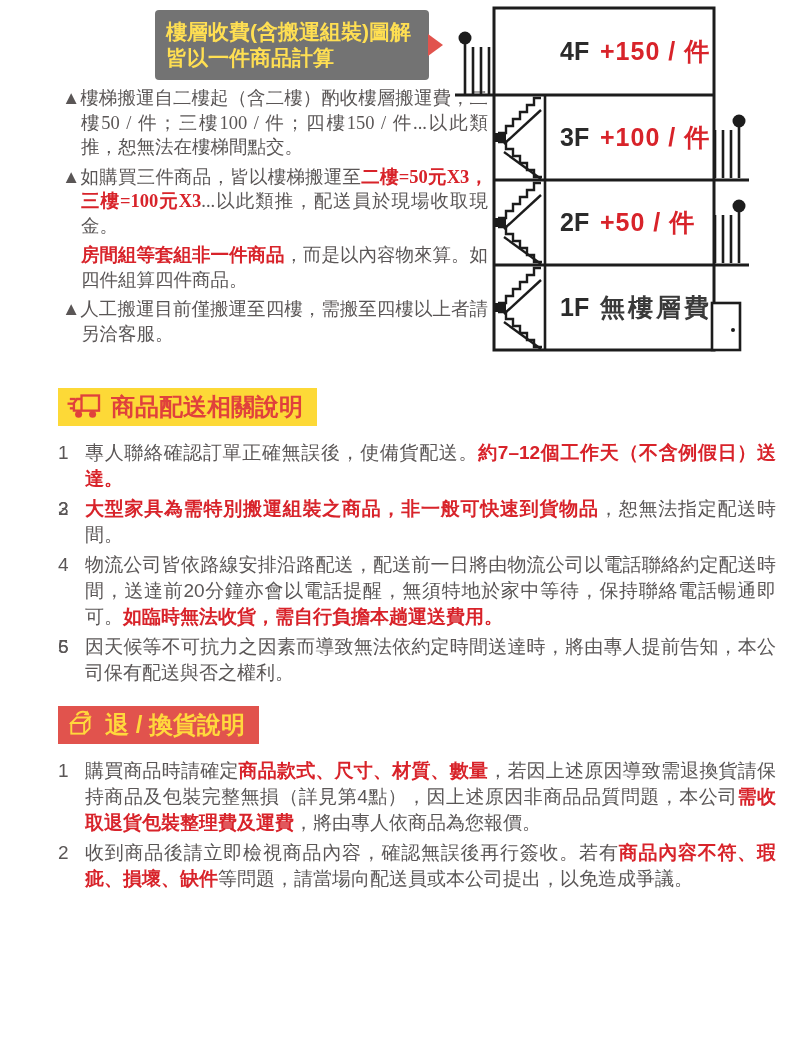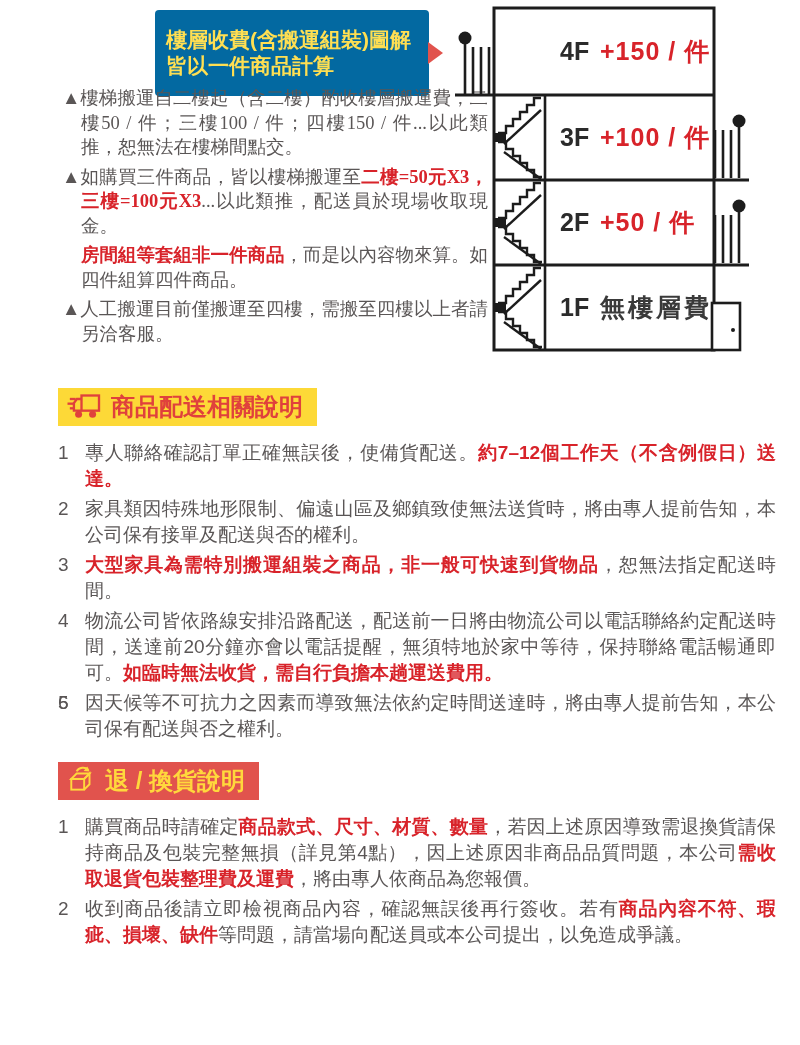--- a/index.html
+++ b/index.html
@@ -1,21 +1,21 @@
 <!DOCTYPE html>
 <html><head>
 <meta charset="utf-8">
 <style>
   html,body{margin:0;padding:0;background:#fff;}
   .page{width:800px;height:1045px;background:#ffffff;position:relative;overflow:hidden;
         font-family:"Liberation Sans","DejaVu Sans",sans-serif;}
   
   .top-section{position:relative;height:372px;}
-  .callout{position:absolute;left:155px;top:10px;width:252px;background:#0369a1;border-radius:4px;
-           padding:17px 11px;color:#ffdf52;font-weight:700;font-size:21px;line-height:26px;}
+  .callout{position:absolute;left:155px;top:10px;width:252px;background:#737373;border-radius:4px;
+           padding:9px 11px;color:#ffdf52;font-weight:700;font-size:21px;line-height:26px;}
   .callout-arrow{position:absolute;right:-14px;top:50%;margin-top:-11px;width:0;height:0;
            border-left:15px solid #e1534d;border-top:11px solid transparent;border-bottom:11px solid transparent;}
   .floor-notes{position:absolute;left:62px;top:86px;width:426px;font-size:18.5px;line-height:24.5px;
            color:#5a5656;text-align:justify;}
   .floor-notes p{margin:0 0 5px 0;}
   .floor-notes p.hang{padding-left:19px;text-indent:-19px;font-family:Liberation Serif, serif;}
   .floor-notes p.indent{padding-left:19px;}
   .seg{color:inherit;}
   .seg.red{color:#d8232a;font-weight:700;}
   .building{position:absolute;left:452px;top:0;width:300px;height:362px;}
@@ -119,21 +119,21 @@
         </g>
         <circle cx="9.5" cy="19" r="3" fill="#e0413c"></circle>
         <circle cx="21.5" cy="19" r="3" fill="#e0413c"></circle>
       </svg>
     </span>
     <span>商品配送相關說明</span>
   </div>
 
   <ol class="items">
     <li><span class="num">1</span><span class="seg">專人聯絡確認訂單正確無誤後，使備貨配送。</span><span class="seg red">約7–12個工作天（不含例假日）送達。</span></li>
-    <li><span class="num">2</span><span class="seg">家具類因特殊地形限制、偏遠山區及鄉鎮致使無法送貨時，將由專人提前告知，本公司保有接單及配送與否的權利。</span></li>
+    <li><span class="num">2</span></li>
     <li><span class="num">3</span><span class="seg red">大型家具為需特別搬運組裝之商品，非一般可快速到貨物品</span><span class="seg">，恕無法指定配送時間。</span></li>
     <li><span class="num">4</span><span class="seg">物流公司皆依路線安排沿路配送，配送前一日將由物流公司以電話聯絡約定配送時間，送達前20分鐘亦會以電話提醒，無須特地於家中等待，保持聯絡電話暢通即可。</span><span class="seg red">如臨時無法收貨，需自行負擔本趟運送費用。</span></li>
     <li><span class="num">5</span></li>
     <li><span class="num">6</span><span class="seg">因天候等不可抗力之因素而導致無法依約定時間送達時，將由專人提前告知，本公司保有配送與否之權利。</span></li>
   </ol>
 
   
   <div class="band red">
     <span class="icon">
       <svg width="30" height="28" viewBox="0 0 28 26">

